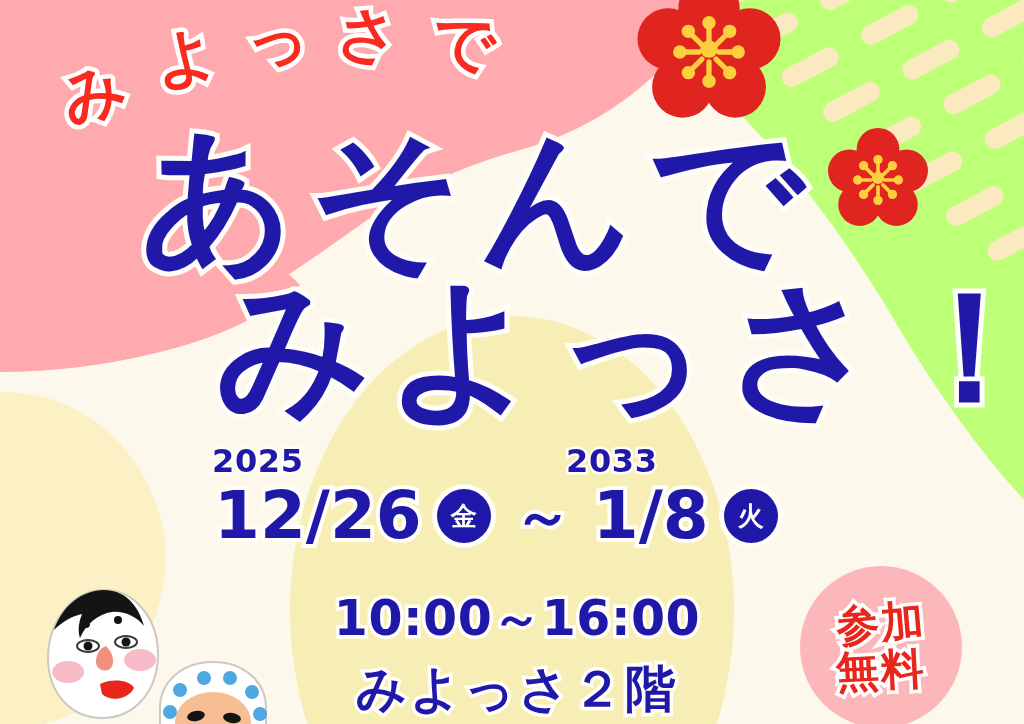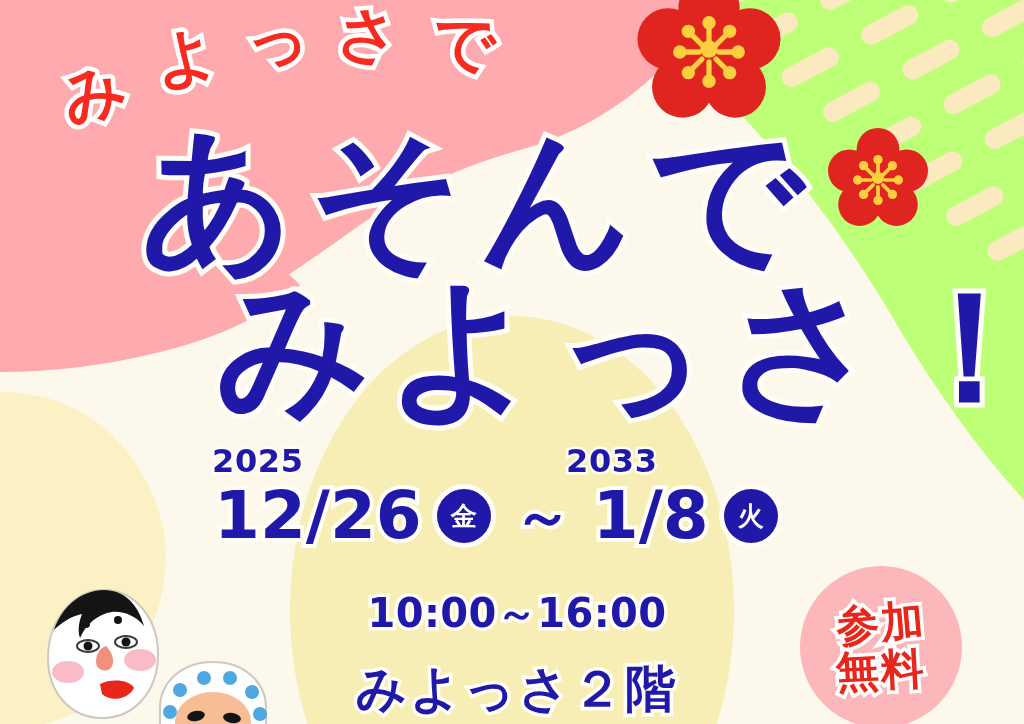--- a/index.html
+++ b/index.html
@@ -144,21 +144,21 @@
     left: 0;
     width: 1024px;
     text-align: center;
     color: #2018A8;
     font-weight: 700;
     font-family: "DejaVu Sans", "Liberation Sans", sans-serif;
     -webkit-text-stroke: 7px #FFFDF7;
     paint-order: stroke fill;
     white-space: nowrap;
   }
-  #time-text  { top: 586px; font-size: 40px; letter-spacing: .01em; padding-left: 10px; }
+  #time-text  { top: 586px; font-size: 49px; letter-spacing: .01em; padding-left: 10px; }
   #venue-text { top: 656px; font-size: 50px; letter-spacing: .06em; padding-left: 10px; }
 
   
   #free-badge {
     position: absolute;
     left: 800px;
     top: 566px;
     width: 162px;
     height: 162px;
     border-radius: 50%;

